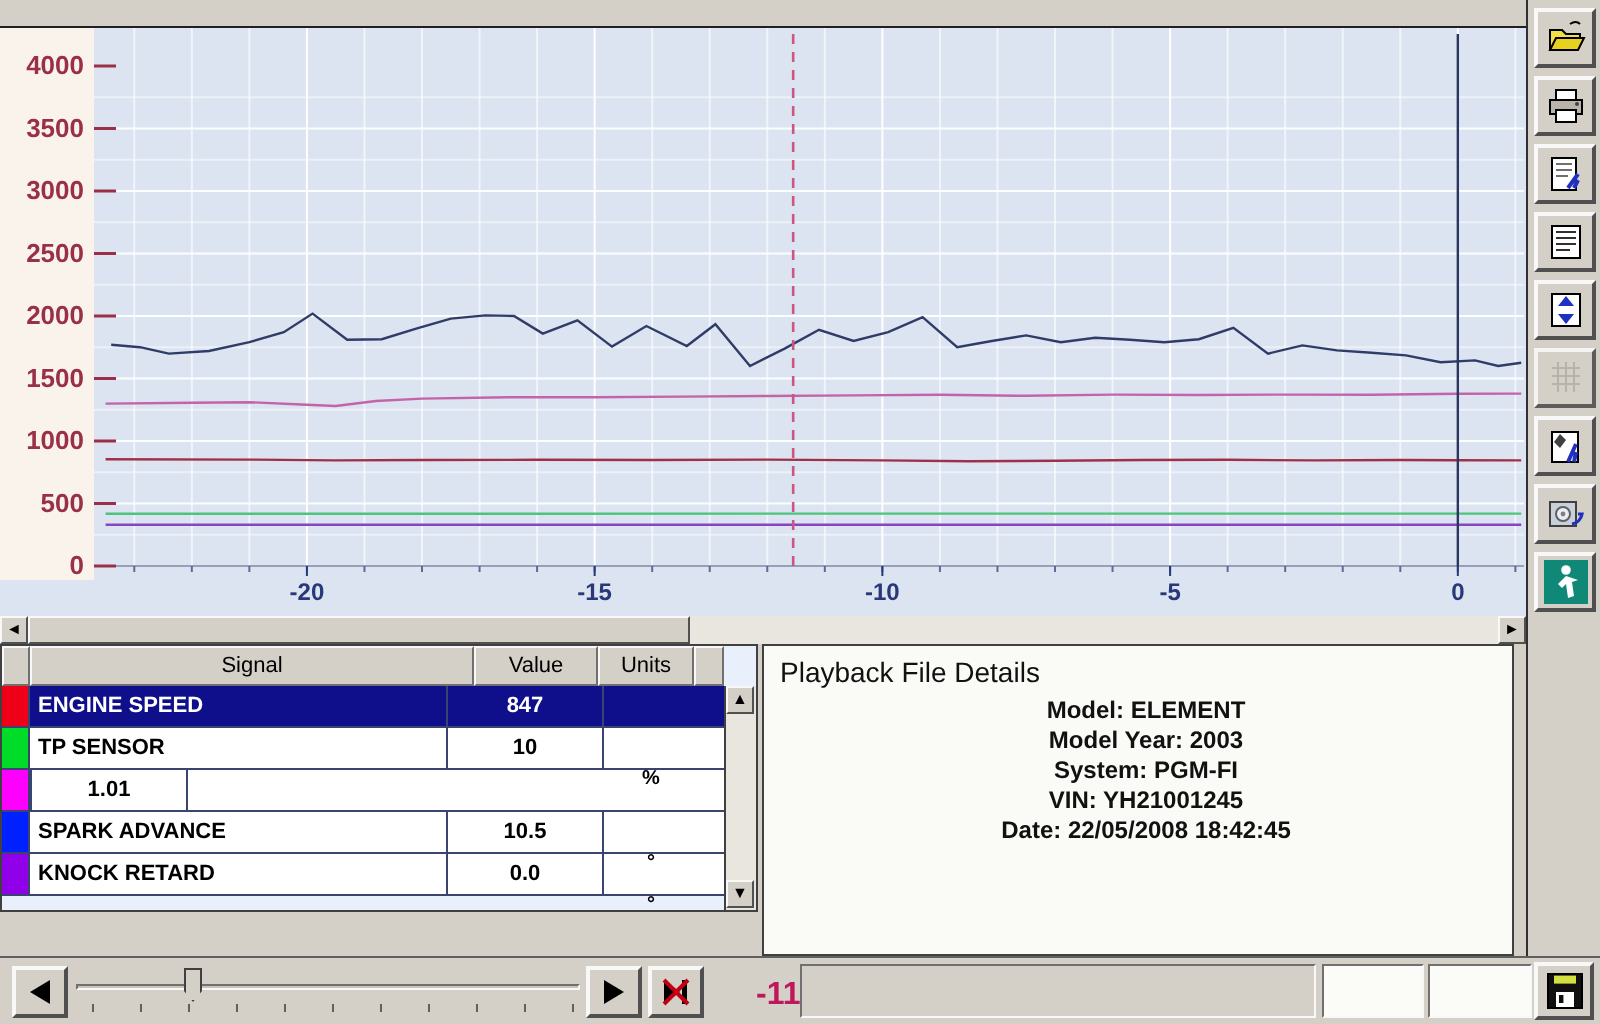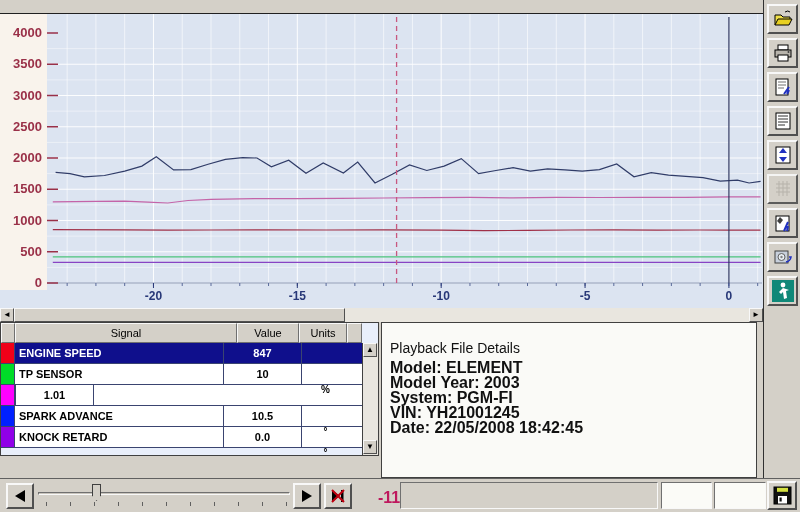--- a/index.html
+++ b/index.html
@@ -49,24 +49,24 @@
   .trow .swatch { width:14px; height:100%; border-right:1px solid #3a4470; }
   .trow .sig   { width:208px; padding:4px 0 0 4px; }
   .trow .val   { width:78px; text-align:center; padding-top:4px; border-left:1px solid #3a4470; }
   .trow .unit  { width:48px; text-align:center; padding-top:20px; border-left:1px solid #3a4470; font-size:10px; }
   .trow.selected { background:#0f0f8c; color:#fff; }
   .vscroll { position:absolute; right:0; top:20px; width:16px; height:112px; background:#e9e6df; border-left:1px solid #404040; }
   .vscroll .sb-btn { left:0; width:14px; }
 
   .details-pane {
     position:absolute; left:381px; top:322px; width:376px; height:156px;
-    background:#fafaf7; border:1px solid #404040; padding:17px 0 0 8px;
+    background:#fafaf7; border:1px solid #404040; padding:5px 0 0 8px;
   }
   .details-title { font-size:14px; color:#111; margin-bottom:4px; }
-  .dfield { font-size:16px; font-weight:bold; color:#111; line-height:15px; }
+  .dfield { font-size:12px; font-weight:bold; color:#111; line-height:15px;text-align:center; }
 
   
   .toolbar {
     position:absolute; left:763px; top:0; width:37px; height:478px;
     background:#d4d0c8; border-left:1px solid #303030;
   }
   .tb-btn {
     position:relative; margin:4px 0 0 3px; width:31px; height:30px; background:#d4d0c8;
     border:2px solid; border-color:#f8f8f8 #505050 #505050 #f8f8f8;
     display:flex; align-items:center; justify-content:center;

